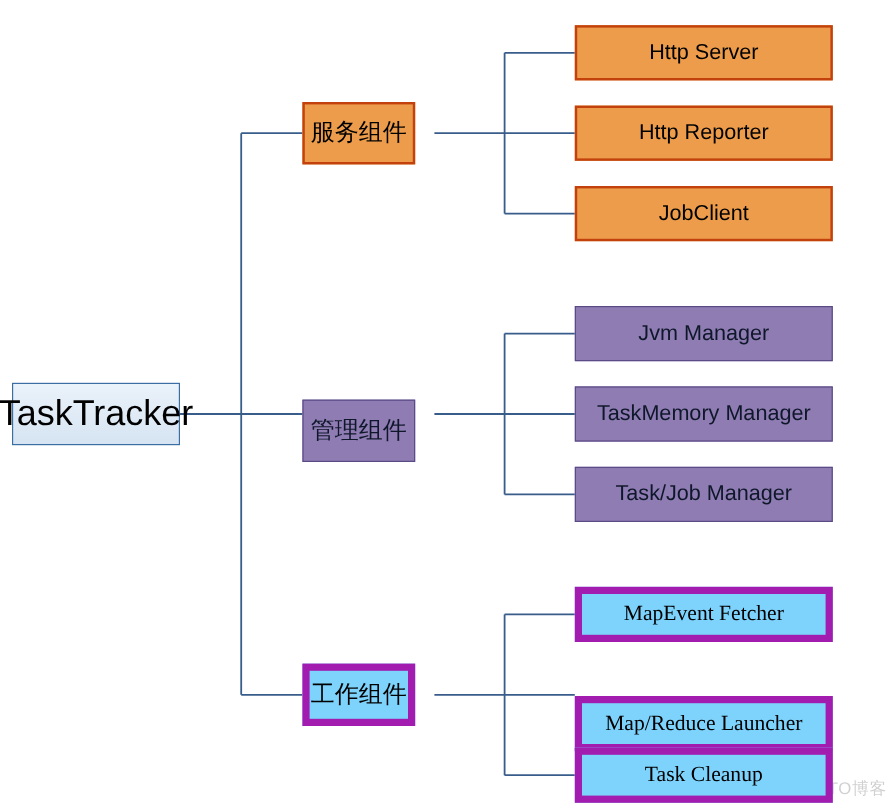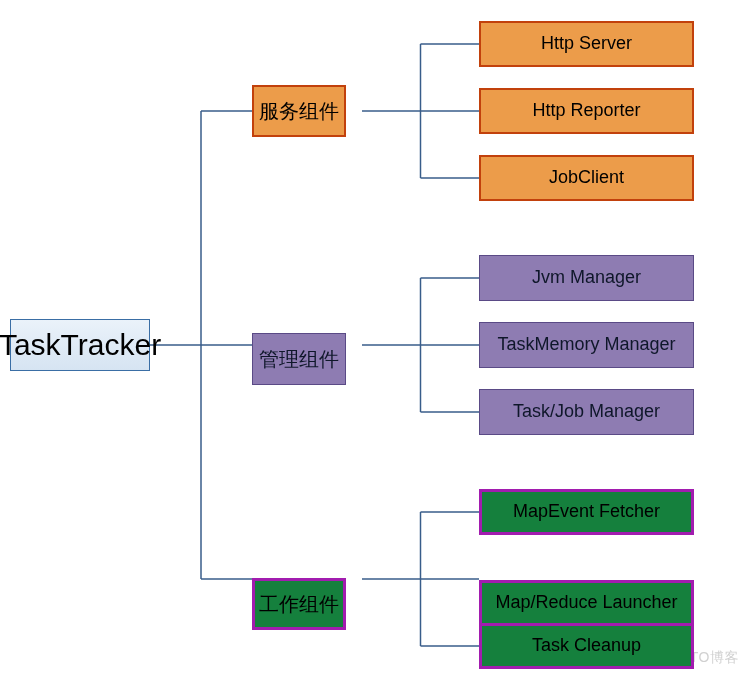--- a/index.html
+++ b/index.html
@@ -38,21 +38,21 @@
     font-size: 20px;
   }
   .leaf {
     left: 479px;
     width: 215px;
     height: 46px;
     font-size: 18px;
   }
   .c-orange { background: #ec9c4a; border: 2px solid #c2410c; color: #000; }
   .c-purple { background: #8e7cb2; border: 1px solid #5a4a86; color: #0f172a; }
-  .c-green  { background: #15803d; border: 3px solid #a21caf; color: #000; }
+  .c-green  { background: #7dd3fc; border: 6px solid #a21caf; color: #000; font-family: Liberation Serif, serif; }
   svg.wires {
     position: absolute;
     left: 0; top: 0;
     width: 747px;
     height: 673px;
     pointer-events: none;
   }
   svg.wires path {
     fill: none;
     stroke: #385d8a;
@@ -116,21 +116,21 @@
   </div>
 <div class="node leaf c-purple" style="top: 255px;">
     <span>Jvm Manager</span>
   </div>
 <div class="node leaf c-purple" style="top: 322px; align-items: center;">
     <span>TaskMemory Manager</span>
   </div>
 <div class="node leaf c-purple" style="top: 389px; justify-content: center;">
     <span>Task/Job Manager</span>
   </div>
-<div class="node cat c-green" style="top: 578px;">
+<div class="node cat c-green" style="top: 553px;">
     <span>工作组件</span>
   </div>
 <div class="node leaf c-green" style="top: 489px;">
     <span>MapEvent Fetcher</span>
   </div>
 <div class="node leaf c-green" style="top: 556px; margin-top: 24px;">
     <span>Map/Reduce Launcher</span>
   </div>
 <div class="node leaf c-green" style="top: 623px;">
     <span>Task Cleanup</span>

